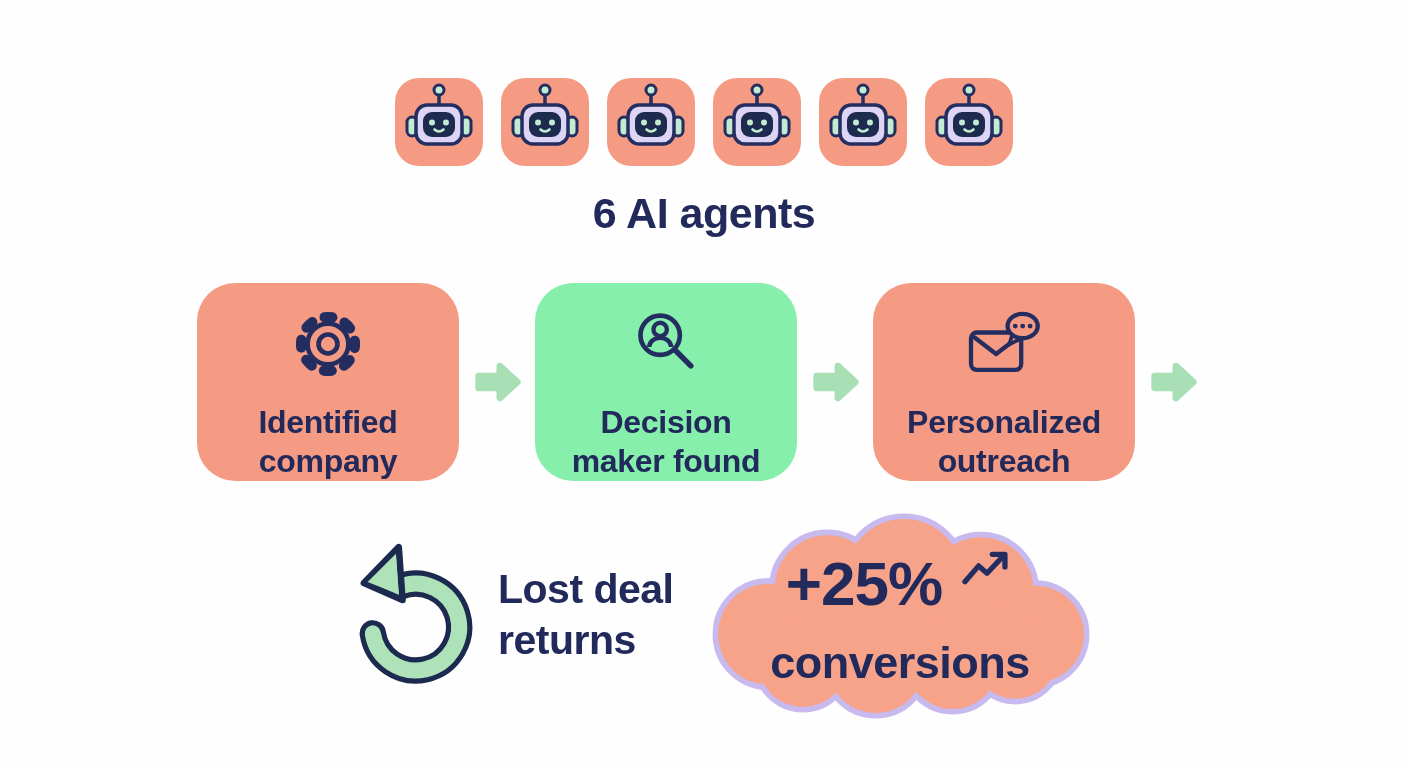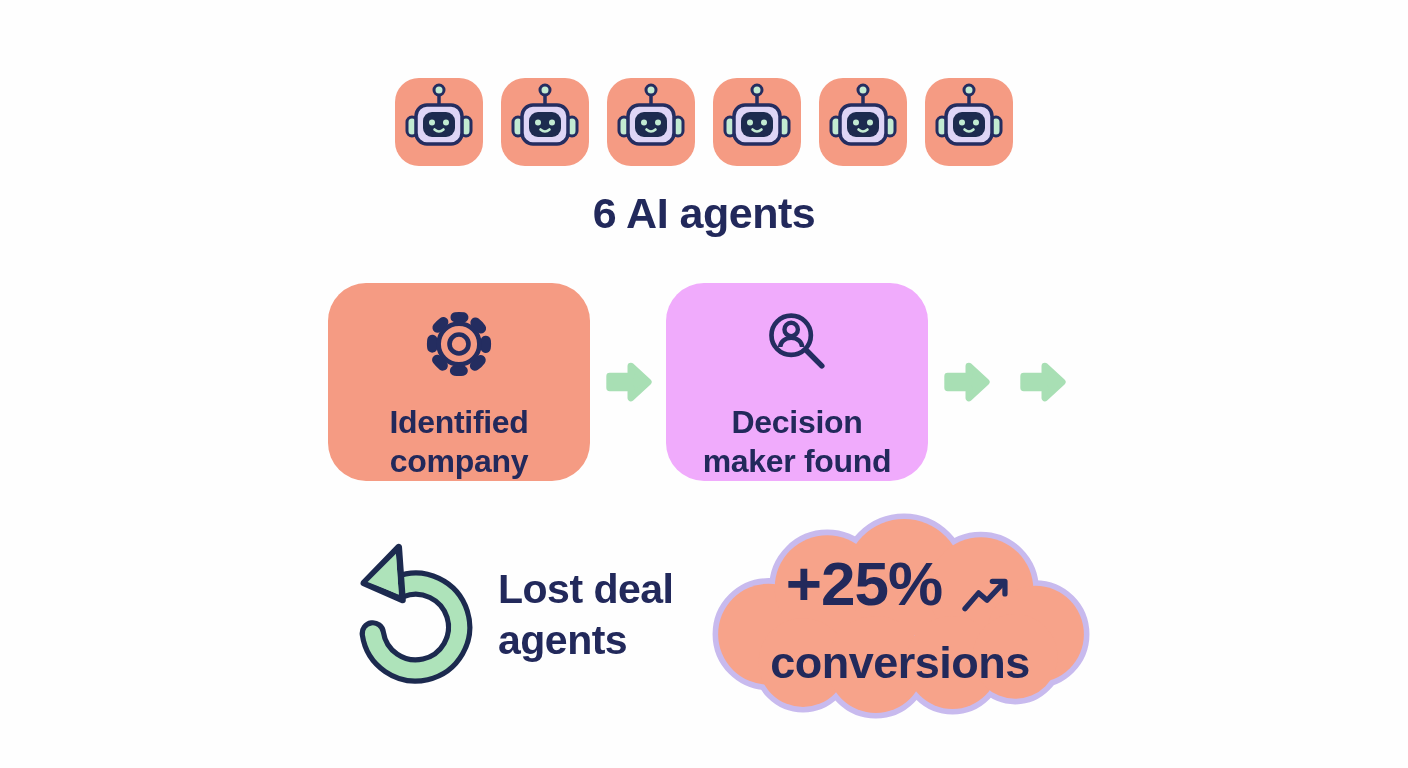--- a/index.html
+++ b/index.html
@@ -16,38 +16,38 @@
                     text-align:center; font-size:43px; font-weight:bold;
                     letter-spacing:-0.5px; }
 
   
   .flow-row { position:absolute; top:283px; left:0; width:100%;
               display:flex; justify-content:center; align-items:stretch; }
   .step-box { width:262px; height:198px; border-radius:38px;
               display:flex; flex-direction:column; align-items:center;
               padding-top:22px; }
   .step-box.salmon { background:#F59B83; }
-  .step-box.lavender { background:#f0abfc; }
+  .step-box.lavender { background:#86efac; }
   .step-icon { height:82px; display:flex; align-items:center; justify-content:center; }
   .step-label { margin-top:20px; font-size:32px; font-weight:bold; line-height:39px;
                 text-align:center; white-space:pre-line; letter-spacing:-0.3px; }
   .connector { width:76px; display:flex; align-items:center; justify-content:center; }
 
   
   .bottom-row { position:absolute; top:512px; left:0; width:100%; height:230px; }
   .loop-icon-wrap { position:absolute; left:345px; top:28px; }
   .loop-label { position:absolute; left:498px; top:52px; font-size:41px;
                 font-weight:bold; line-height:51px; white-space:pre-line;
                 letter-spacing:-0.5px; }
   .cloud-badge { position:absolute; left:706px; top:0; width:388px; height:208px; }
   .cloud-badge svg.cloud-shape { position:absolute; left:0; top:0; width:100%; height:100%; }
   .cloud-content { position:absolute; left:0; top:0; width:100%; height:100%;
                    display:flex; flex-direction:column; align-items:center;
                    justify-content:center; padding-top:4px; }
-  .badge-line1 { display:flex; align-items:flex-end; gap:16px; }
+  .badge-line1 { display:flex; align-items:flex-start; gap:16px; }
   .badge-value { font-size:62px; font-weight:bold; letter-spacing:-1px; }
   .badge-label { font-size:45px; font-weight:bold; margin-top:18px; letter-spacing:-0.5px; }
 </style>
 </head>
 <body>
 
 <div class="stage">
 
   <div class="agents-row">
 
@@ -165,20 +165,35 @@
       <div class="step-label">Decision
 maker found</div>
     </div>
 
     <div class="connector">
       <svg width="54" height="52" viewBox="0 0 56 52">
           <path d="M9 20 H31 V9.5 L49 26 L31 42.5 V32 H9 Z" fill="#A8DFB4" stroke="#A8DFB4" stroke-width="7" stroke-linejoin="round" stroke-linecap="round"></path>
         </svg>
     </div>
 
+    <div class="step-box salmon">
+      <div class="step-icon">
+        <svg width="76" height="66" viewBox="0 0 52 46">
+          <rect x="3" y="15" width="35" height="26" rx="4" fill="none" stroke="#242D60" stroke-width="3"></rect>
+          <path d="M5.5 18.5 L20.5 30 L35.5 18.5" fill="none" stroke="#242D60" stroke-width="3" stroke-linejoin="round" stroke-linecap="round"></path>
+          <path d="M29.5 23.5 L32.5 14.5 L39 18.5 Z" fill="#F59B83" stroke="#242D60" stroke-width="2.6" stroke-linejoin="round"></path>
+          <ellipse cx="39" cy="10.5" rx="10.5" ry="8.5" fill="#F59B83" stroke="#242D60" stroke-width="3"></ellipse>
+          <circle cx="33.8" cy="10.5" r="1.7" fill="#242D60"></circle>
+          <circle cx="39" cy="10.5" r="1.7" fill="#242D60"></circle>
+          <circle cx="44.2" cy="10.5" r="1.7" fill="#242D60"></circle>
+        </svg>
+      </div>
+      <div class="step-label">Personalized
+outreach</div>
+    </div>
 
     <div class="connector">
       <svg width="54" height="52" viewBox="0 0 56 52">
           <path d="M9 20 H31 V9.5 L49 26 L31 42.5 V32 H9 Z" fill="#A8DFB4" stroke="#A8DFB4" stroke-width="7" stroke-linejoin="round" stroke-linecap="round"></path>
         </svg>
     </div>
 
 
   </div>
 
@@ -187,21 +202,21 @@
     <div class="loop-icon-wrap">
       <svg width="132" height="152" viewBox="0 0 140 160">
         <path d="M29.5 98.4 A46 46 0 1 0 58 49" fill="none" stroke="#1C2A4F" stroke-width="28" stroke-linecap="round"></path>
         <path d="M29.5 98.4 A46 46 0 1 0 58 49" fill="none" stroke="#AEE3BA" stroke-width="17" stroke-linecap="round"></path>
         <path d="M20 45 L57 7 L61 63 Z" fill="#AEE3BA" stroke="#1C2A4F" stroke-width="7" stroke-linejoin="round"></path>
         <path d="M24 44 L54 14 L57 57 Z" fill="#AEE3BA"></path>
       </svg>
     </div>
 
     <div class="loop-label">Lost deal
-agents</div>
+returns</div>
 
     <div class="cloud-badge">
       <svg class="cloud-shape" viewBox="0 0 384 204">
         <g fill="#F7A38A" stroke="#C8BAEE" stroke-width="11">
           <circle cx="62" cy="120" r="50"></circle>
             <circle cx="120" cy="74" r="52"></circle>
           <circle cx="196" cy="64" r="58"></circle>
             <circle cx="272" cy="76" r="52"></circle>
           <circle cx="326" cy="120" r="48"></circle>
             <circle cx="96" cy="148" r="44"></circle>

